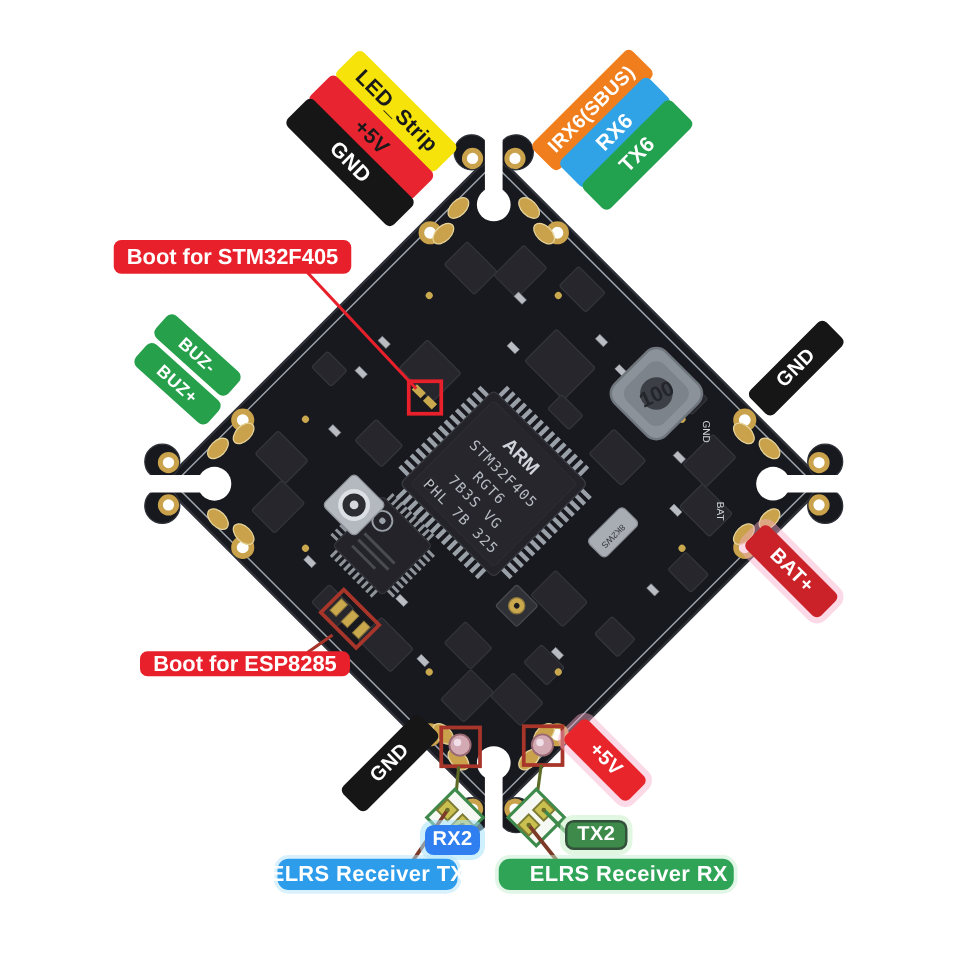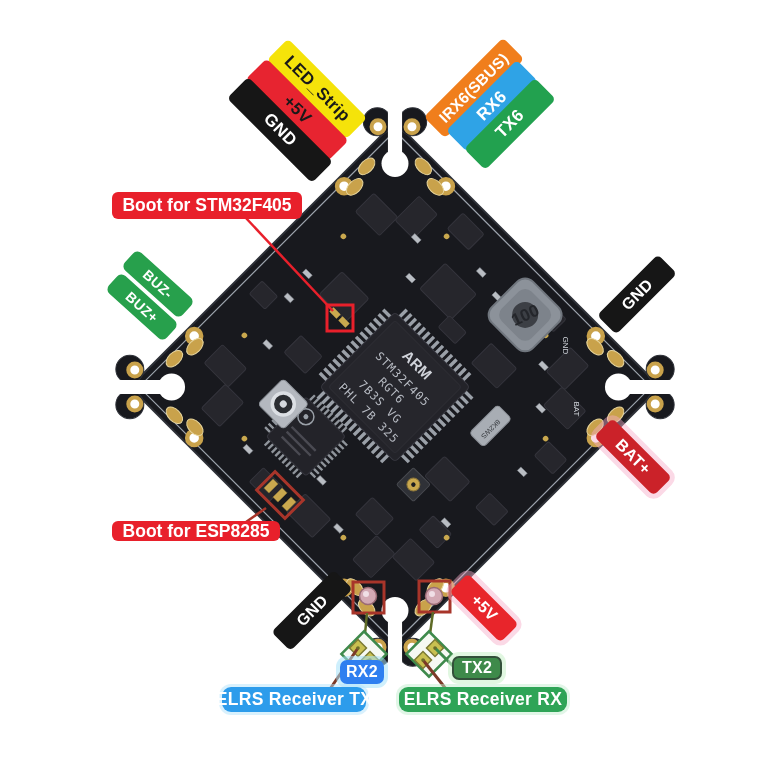--- a/index.html
+++ b/index.html
@@ -23,31 +23,31 @@
   .l-gr  {left:594px;top:281px;width:86px;height:27px;background:#161616;color:#fff;font-size:16px;transform:rotate(-45deg);}
   .l-bat {left:591px;top:444px;width:84px;height:26px;background:#CB2229;color:#fff;font-size:16px;transform:rotate(45deg);
           box-shadow:0 0 0 5px rgba(247,170,200,.45);}
   
   .l-gb  {left:268px;top:597px;width:88px;height:27px;background:#161616;color:#fff;font-size:16px;transform:rotate(-45deg);}
   .l-5vb {left:448px;top:595px;width:72px;height:26px;background:#E8252B;color:#fff;font-size:16px;transform:rotate(45deg);
           box-shadow:0 0 0 5px rgba(247,170,200,.45);}
   
   .callout{position:absolute;background:#E8202B;color:#fff;font-weight:bold;font-size:17.5px;
            display:flex;align-items:center;justify-content:center;border-radius:6px;z-index:3;white-space:nowrap;}
-  .c-stm{left:112px;top:192px;width:190px;height:27px;text-align:right;}
+  .c-stm{left:91px;top:192px;width:190px;height:27px;text-align:right;}
   .c-esp{left:112px;top:521px;width:168px;height:20px;}
   
   .l-rx2{left:296px;top:660px;width:44px;height:24px;background:#2F7FF0;color:#fff;font-size:16px;border-radius:7px;
          box-shadow:0 0 0 4px rgba(165,225,250,.55);margin-left:44px;}
   .l-tx2{left:452px;top:656px;width:50px;height:24px;background:#3E8A4A;color:#fff;font-size:16px;border-radius:7px;
          border:2px solid #33503a;box-sizing:border-box;box-shadow:0 0 0 4px rgba(200,240,200,.55);}
   .l-etx{left:222px;top:687px;width:144px;height:25px;background:#2D9CEB;color:#fff;font-size:17.5px;border-radius:9px;
          box-shadow:0 0 0 3px rgba(180,228,252,.5);}
   .l-erx{left:399px;top:687px;width:168px;height:25px;background:#2FA457;color:#fff;font-size:17.5px;border-radius:9px;
-         box-shadow:0 0 0 3px rgba(195,238,208,.5);}
+         box-shadow:0 0 0 3px rgba(195,238,208,.5);padding-left:20px;}
 </style>
 </head>
 <body>
 
 <div id="stage">
 
 <svg id="boardsvg" width="768" height="768" viewBox="0 0 768 768">
 
   <g transform="translate(395,387) rotate(45)">
     <rect x="-187.5" y="-187.5" width="375" height="375" rx="10" fill="#18191E" stroke="#2E3138" stroke-width="2"></rect>

